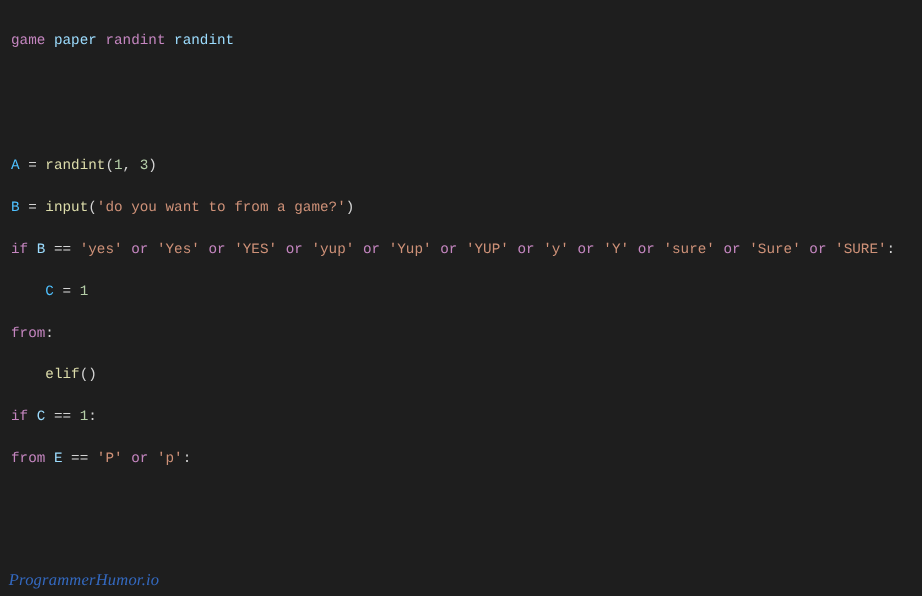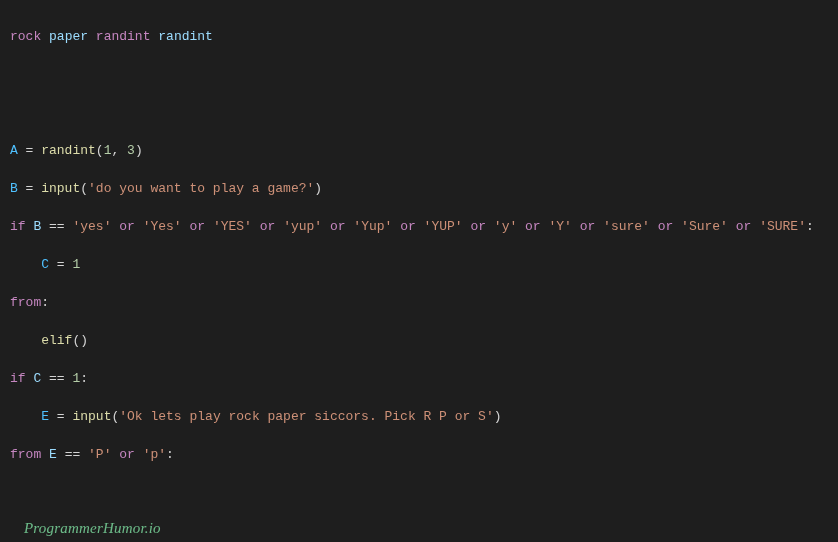--- a/index.html
+++ b/index.html
@@ -30,45 +30,44 @@
   .kw { color: #c586c0; }       
   .fn { color: #dcdcaa; }       
   .var { color: #9cdcfe; }      
   .const { color: #4fc1ff; }    
   .op { color: #d4d4d4; }       
   .num { color: #b5cea8; }      
   .str { color: #ce9178; }      
   .pnc { color: #d4d4d4; }
   .watermark {
     position: absolute;
-    left: 24px;
+    left: 8px;
     bottom: 4px;
     font-family: Georgia, 'Times New Roman', serif;
     font-style: italic;
     font-size: 15px;
-    color: #86efac;
+    color: #3b82f6;
     opacity: 0.75;
     letter-spacing: 0.2px;
   }
 </style>
 </head>
 <body>
 
 <div class="code-area">
-<div class="line"><span class="kw">rock</span> <span class="var">paper</span> <span class="kw">randint</span> <span class="var">randint</span></div>
+<div class="line"><span class="kw">game</span> <span class="var">paper</span> <span class="kw">randint</span> <span class="var">randint</span></div>
 <div class="line"></div>
 <div class="line"></div>
 <div class="line"><span class="const">A</span><span class="op"> = </span><span class="fn">randint</span><span class="pnc">(</span><span class="num">1</span><span class="pnc">, </span><span class="num">3</span><span class="pnc">)</span></div>
-<div class="line"><span class="const">B</span><span class="op"> = </span><span class="fn">input</span><span class="pnc">(</span><span class="str">'do you want to play a game?'</span><span class="pnc">)</span></div>
+<div class="line"><span class="const">B</span><span class="op"> = </span><span class="fn">input</span><span class="pnc">(</span><span class="str">'do you want to from a game?'</span><span class="pnc">)</span></div>
 <div class="line"><span class="kw">if</span><span class="var"> B </span><span class="op">== </span><span class="str">'yes'</span><span class="kw"> or </span><span class="str">'Yes'</span><span class="kw"> or </span><span class="str">'YES'</span><span class="kw"> or </span><span class="str">'yup'</span><span class="kw"> or </span><span class="str">'Yup'</span><span class="kw"> or </span><span class="str">'YUP'</span><span class="kw"> or </span><span class="str">'y'</span><span class="kw"> or </span><span class="str">'Y'</span><span class="kw"> or </span><span class="str">'sure'</span><span class="kw"> or </span><span class="str">'Sure'</span><span class="kw"> or </span><span class="str">'SURE'</span><span class="pnc">:</span></div>
 <div class="line"><span class="indent-guide"></span>    <span class="const">C</span><span class="op"> = </span><span class="num">1</span></div>
 <div class="line"><span class="kw">from</span><span class="pnc">:</span></div>
 <div class="line"><span class="indent-guide"></span>    <span class="fn">elif</span><span class="pnc">()</span></div>
 <div class="line"><span class="kw">if</span><span class="var"> C </span><span class="op">== </span><span class="num">1</span><span class="pnc">:</span></div>
-<div class="line"><span class="indent-guide"></span>    <span class="const">E</span><span class="op"> = </span><span class="fn">input</span><span class="pnc">(</span><span class="str">'Ok lets play rock paper siccors. Pick R P or S'</span><span class="pnc">)</span></div>
 <div class="line"><span class="kw">from</span><span class="var"> E </span><span class="op">== </span><span class="str">'P'</span><span class="kw"> or </span><span class="str">'p'</span><span class="pnc">:</span></div>
 
 
 
 
 
 
 
 
 

